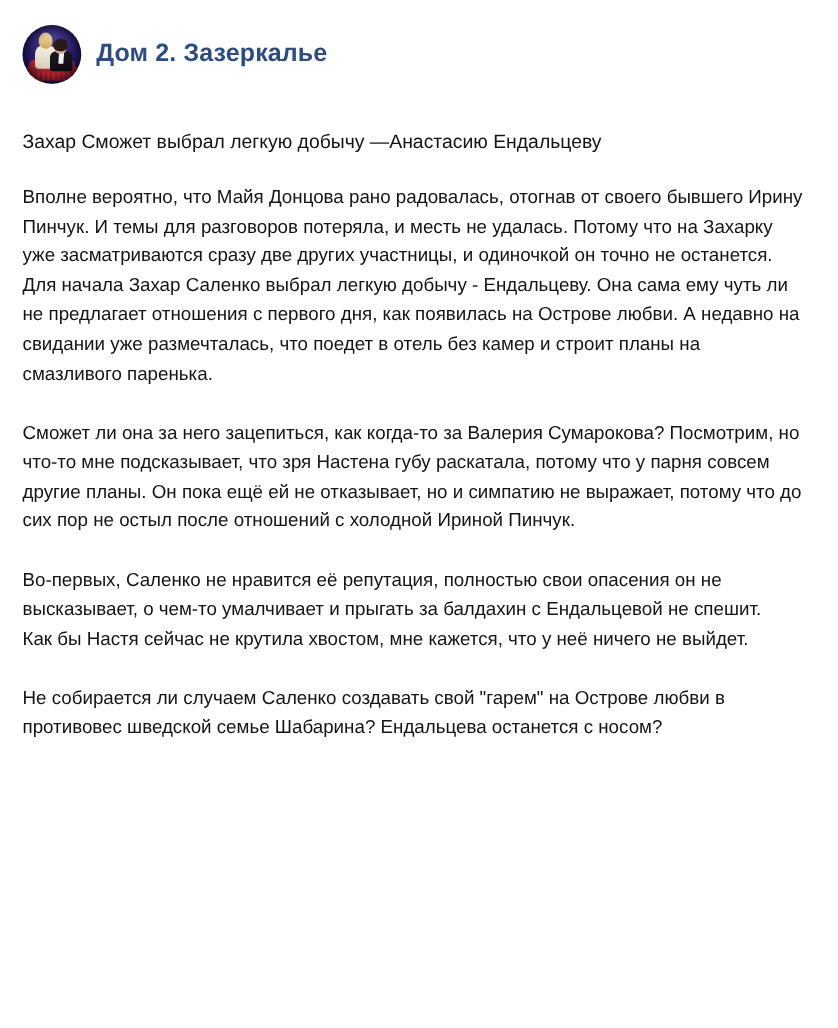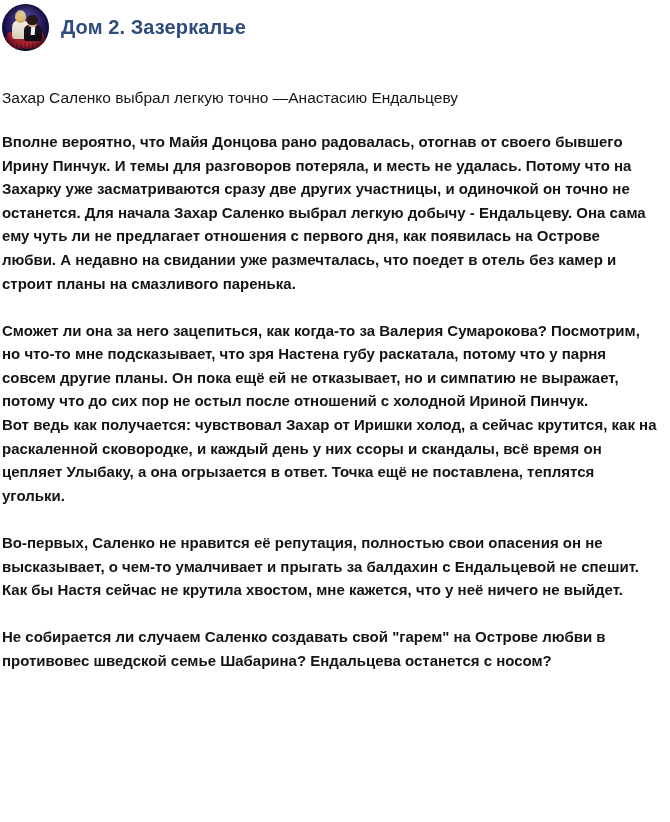--- a/index.html
+++ b/index.html
@@ -15,21 +15,21 @@
     font-family: "Liberation Sans", sans-serif;
     color: #1a1a1a;
     -webkit-font-smoothing: antialiased;
   }
 
   .page {
     width: 670px;
     height: 822px;
     position: relative;
     box-sizing: border-box;
-    padding: 0;
+    padding: 16px;
   }
 
   
   .blog-header {
     display: flex;
     align-items: center;
     gap: 12px;
     padding: 3px 0 0 2px;
     height: 52px;
     box-sizing: border-box;
@@ -177,21 +177,20 @@
 
   .body-copy p {
     margin: 0 0 23.5px 0;
   }
   .body-copy p:last-child {
     margin-bottom: 0;
   }
   
   .body-copy p .brk {
     display: block;
-    font-weight: bold;
   }
 </style>
 </head>
 <body>
 
 <div class="page">
 
   <div class="blog-header">
     <div class="avatar">
       <div class="av-sofa"></div>
@@ -203,29 +202,28 @@
       <div class="av-man-shirt"></div>
       <div class="av-man-face"></div>
       <div class="av-man-hair"></div>
       <div class="av-caption"></div>
     </div>
     <div class="blog-title">Дом 2. Зазеркалье</div>
   </div>
 
   <div class="article">
 
-    <h1 class="headline">Захар Саленко выбрал легкую точно —Анастасию Ендальцеву</h1>
+    <h1 class="headline">Захар Сможет выбрал легкую добычу —Анастасию Ендальцеву</h1>
 
     <div class="body-copy">
       <p>
         <span class="brk">Вполне вероятно, что Майя Донцова рано радовалась, отогнав от своего бывшего Ирину Пинчук. И темы для разговоров потеряла, и месть не удалась. Потому что на Захарку уже засматриваются сразу две других участницы, и одиночкой он точно не останется. Для начала Захар Саленко выбрал легкую добычу - Ендальцеву. Она сама ему чуть ли не предлагает отношения с первого дня, как появилась на Острове любви. А недавно на свидании уже размечталась, что поедет в отель без камер и строит планы на смазливого паренька.</span>
       </p>
       <p>
         <span class="brk">Сможет ли она за него зацепиться, как когда-то за Валерия Сумарокова? Посмотрим, но что-то мне подсказывает, что зря Настена губу раскатала, потому что у парня совсем другие планы. Он пока ещё ей не отказывает, но и симпатию не выражает, потому что до сих пор не остыл после отношений с холодной Ириной Пинчук.</span>
-        <span class="brk">Вот ведь как получается: чувствовал Захар от Иришки холод, а сейчас крутится, как на раскаленной сковородке, и каждый день у них ссоры и скандалы, всё время он цепляет Улыбаку, а она огрызается в ответ. Точка ещё не поставлена, теплятся угольки.</span>
       </p>
       <p>
         <span class="brk">Во-первых, Саленко не нравится её репутация, полностью свои опасения он не высказывает, о чем-то умалчивает и прыгать за балдахин с Ендальцевой не спешит.</span>
         <span class="brk">Как бы Настя сейчас не крутила хвостом, мне кажется, что у неё ничего не выйдет.</span>
       </p>
       <p>
         <span class="brk">Не собирается ли случаем Саленко создавать свой "гарем" на Острове любви в противовес шведской семье Шабарина? Ендальцева останется с носом?</span>
       </p>
     </div>
 

